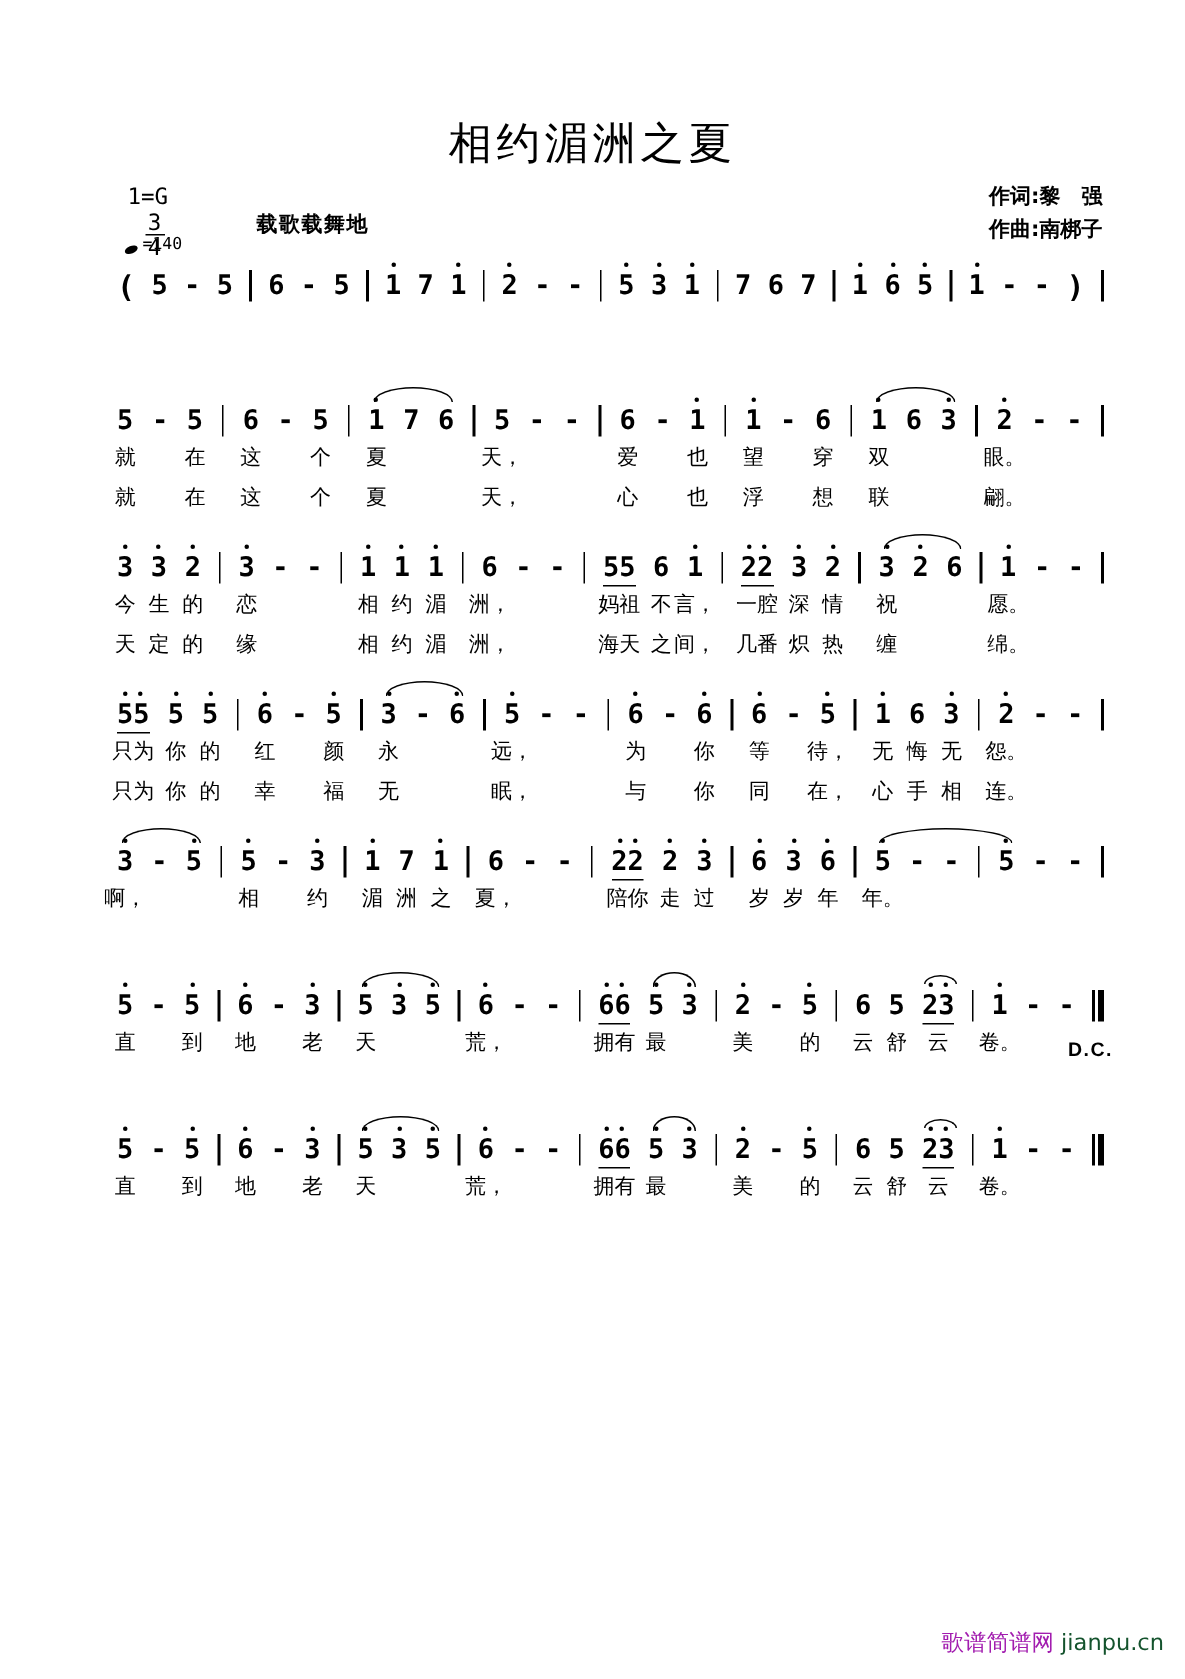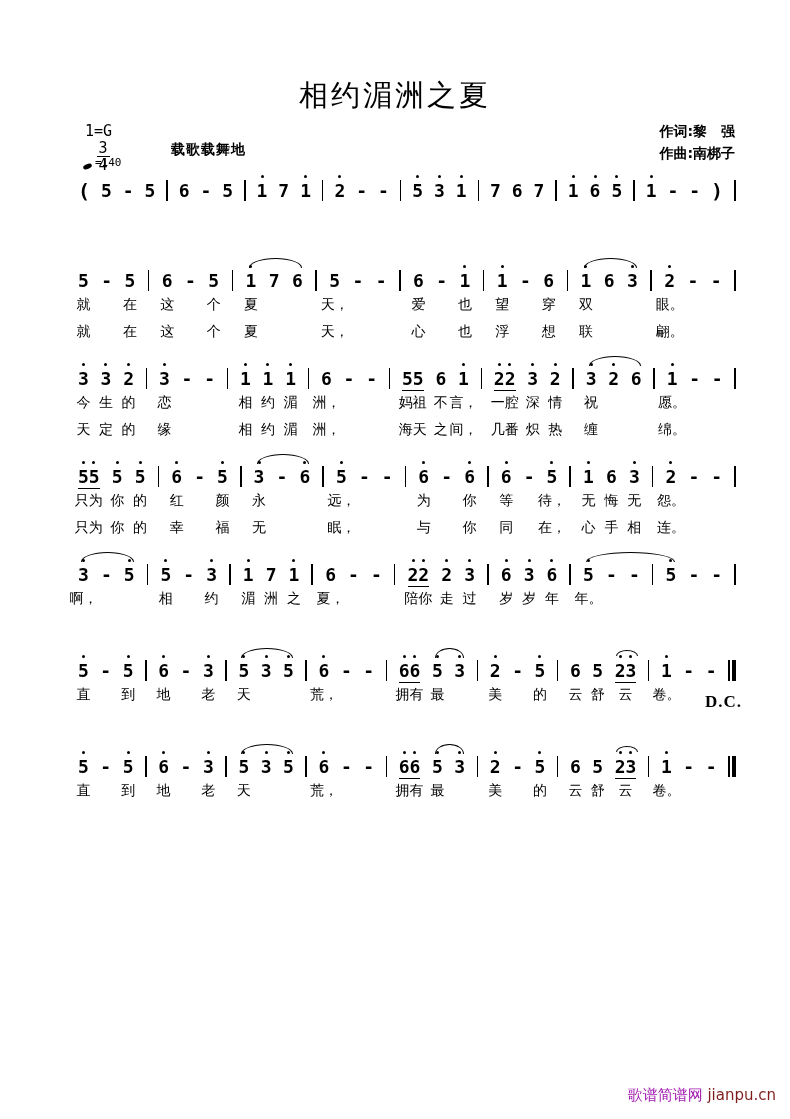--- a/index.html
+++ b/index.html
@@ -31,25 +31,25 @@
   .paren .note{font-size:20px;}
   .barcell{display:flex;flex-direction:row;}
   .bar{width:1.6px;height:21px;background:#000;margin-top:8px;}
   .bar.thick{width:3.4px;margin-left:2.5px;}
   .lyr{position:absolute;left:50%;transform:translateX(-50%);white-space:nowrap;font-size:14px;}
   .lyr0{top:34px;}
   .lyr1{top:61px;}
   .slur{position:absolute;height:9px;border:1.4px solid #000;border-bottom:none;
         border-radius:50% 50% 0 0 / 100% 100% 0 0;}
   .slur.tiny{height:5px;top:-2px;}
-  .dcmark{position:absolute;right:-6px;top:40px;font-family:Liberation Serif, serif;
-          font-weight:bold;font-size:17px;letter-spacing:1px;}
+  .dcmark{position:absolute;right:-6px;top:40px;font-family:Liberation Sans, sans-serif;
+          font-weight:bold;font-size:13px;letter-spacing:1px;}
   .watermark{position:absolute;top:1086px;right:14px;font-size:15px;}
   .wm-site{color:#a21caf;}
-  .wm-url{color:#7f1d1d;}
+  .wm-url{color:#14532d;}
 </style>
 </head>
 <body>
 
 <div class="title">相约湄洲之夏</div>
 
 <div class="keysig">
   <span>1=G</span>
   <span class="frac">
     <span class="ft">3</span>

